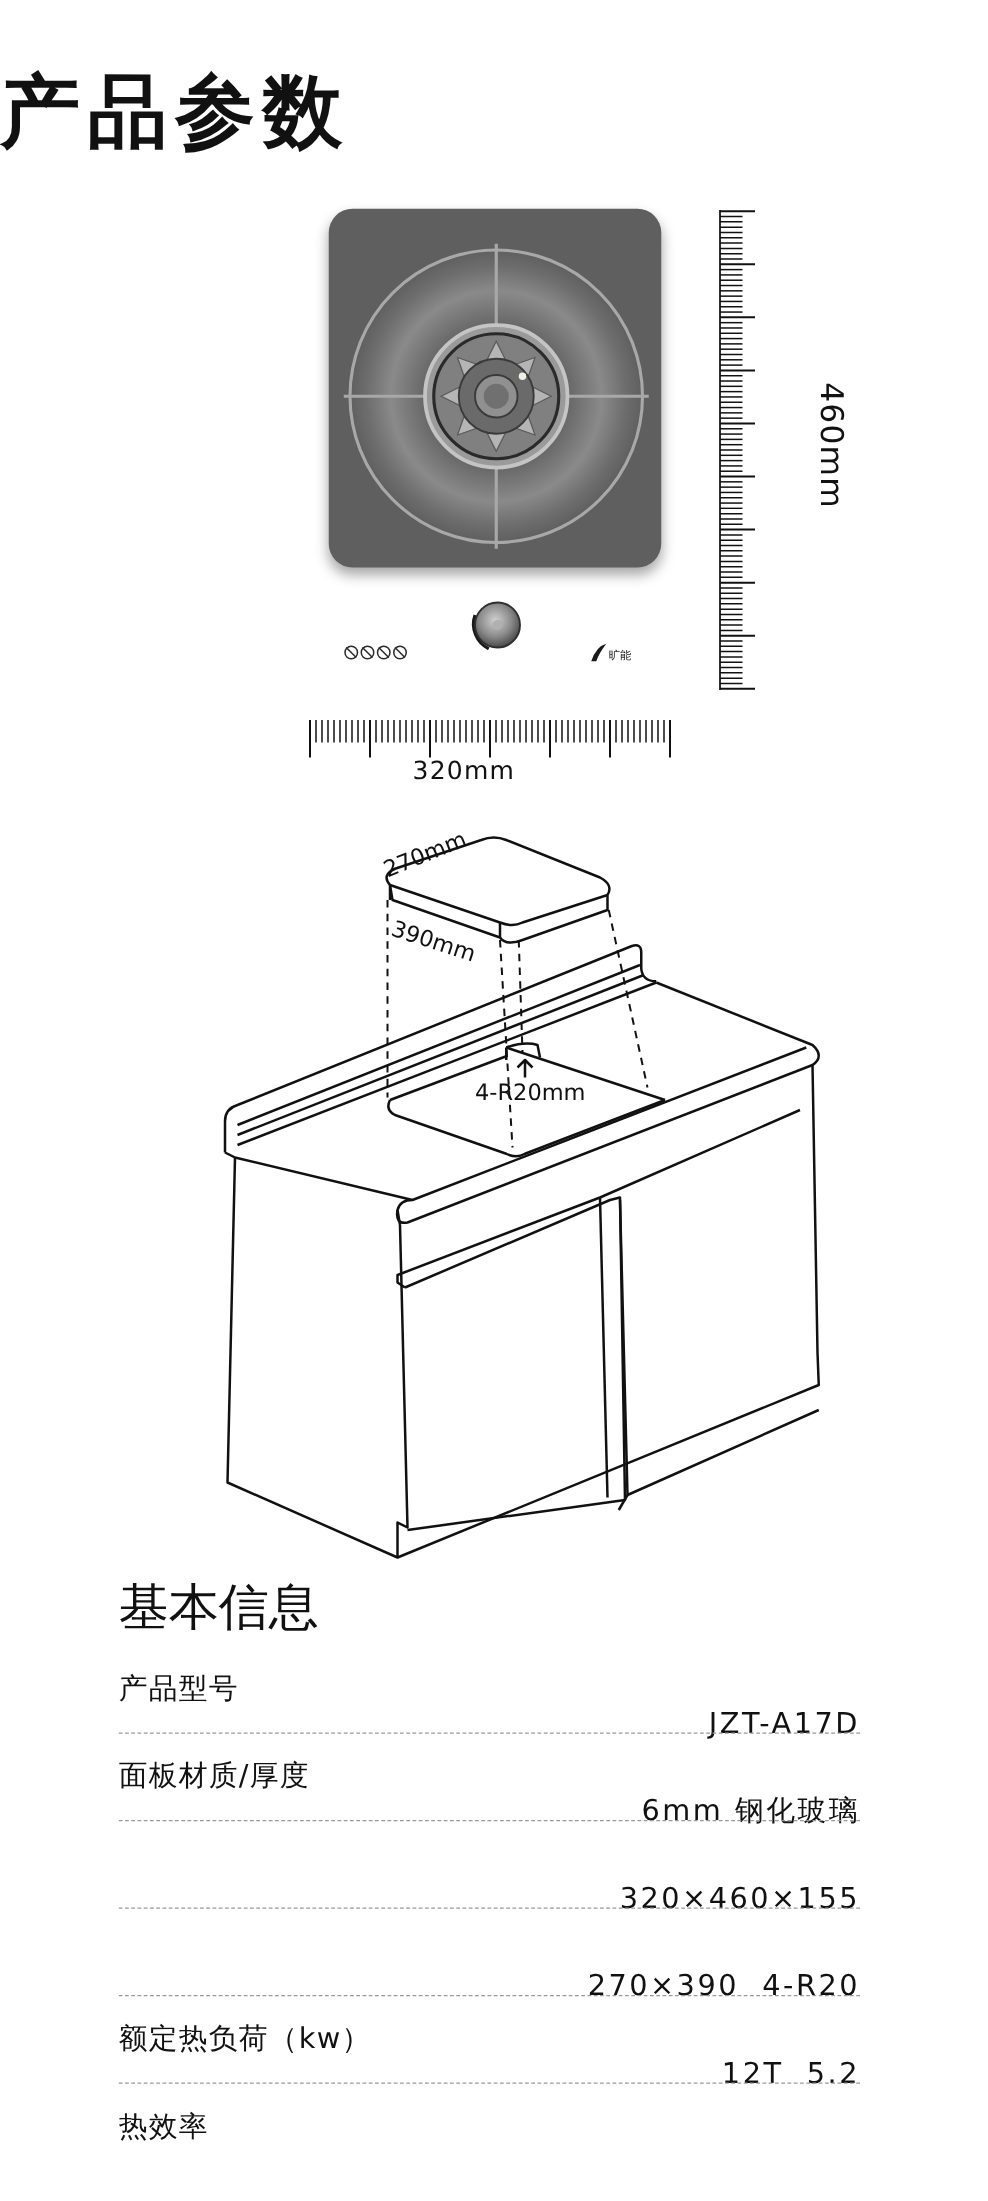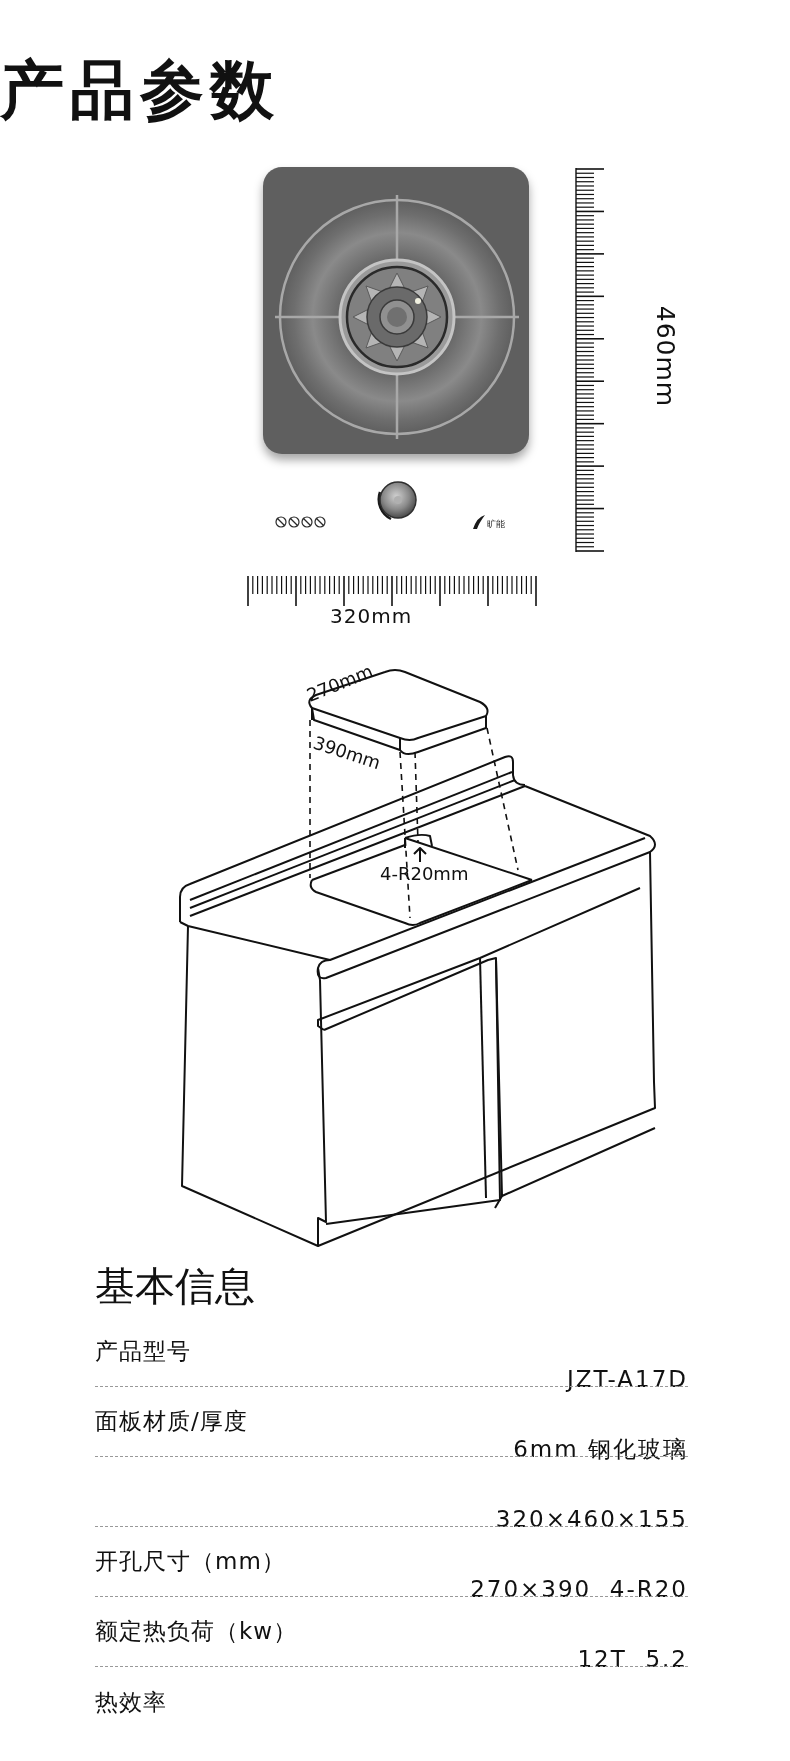--- a/index.html
+++ b/index.html
@@ -306,21 +306,20 @@
 <div class="abs row" style="top:1390px">
   <span class="k">面板材质/厚度</span>
   <span class="v">6mm 钢化玻璃</span>
   <div class="line"></div>
 </div>
 <div class="abs row" style="top:1460px">
   <span class="v">320×460×155</span>
   <div class="line"></div>
 </div>
 <div class="abs row" style="top:1530px">
-  <span class="k">开孔尺寸（mm）</span>
   <span class="v" style="white-space:pre">270×390  4-R20</span>
   <div class="line"></div>
 </div>
 <div class="abs row" style="top:1600px">
   <span class="k">额定热负荷（kw）</span>
   <span class="v" style="white-space:pre">12T  5.2</span>
   <div class="line"></div>
 </div>
 <div class="abs row last" style="top:1671px">
   <span class="k">热效率</span>

